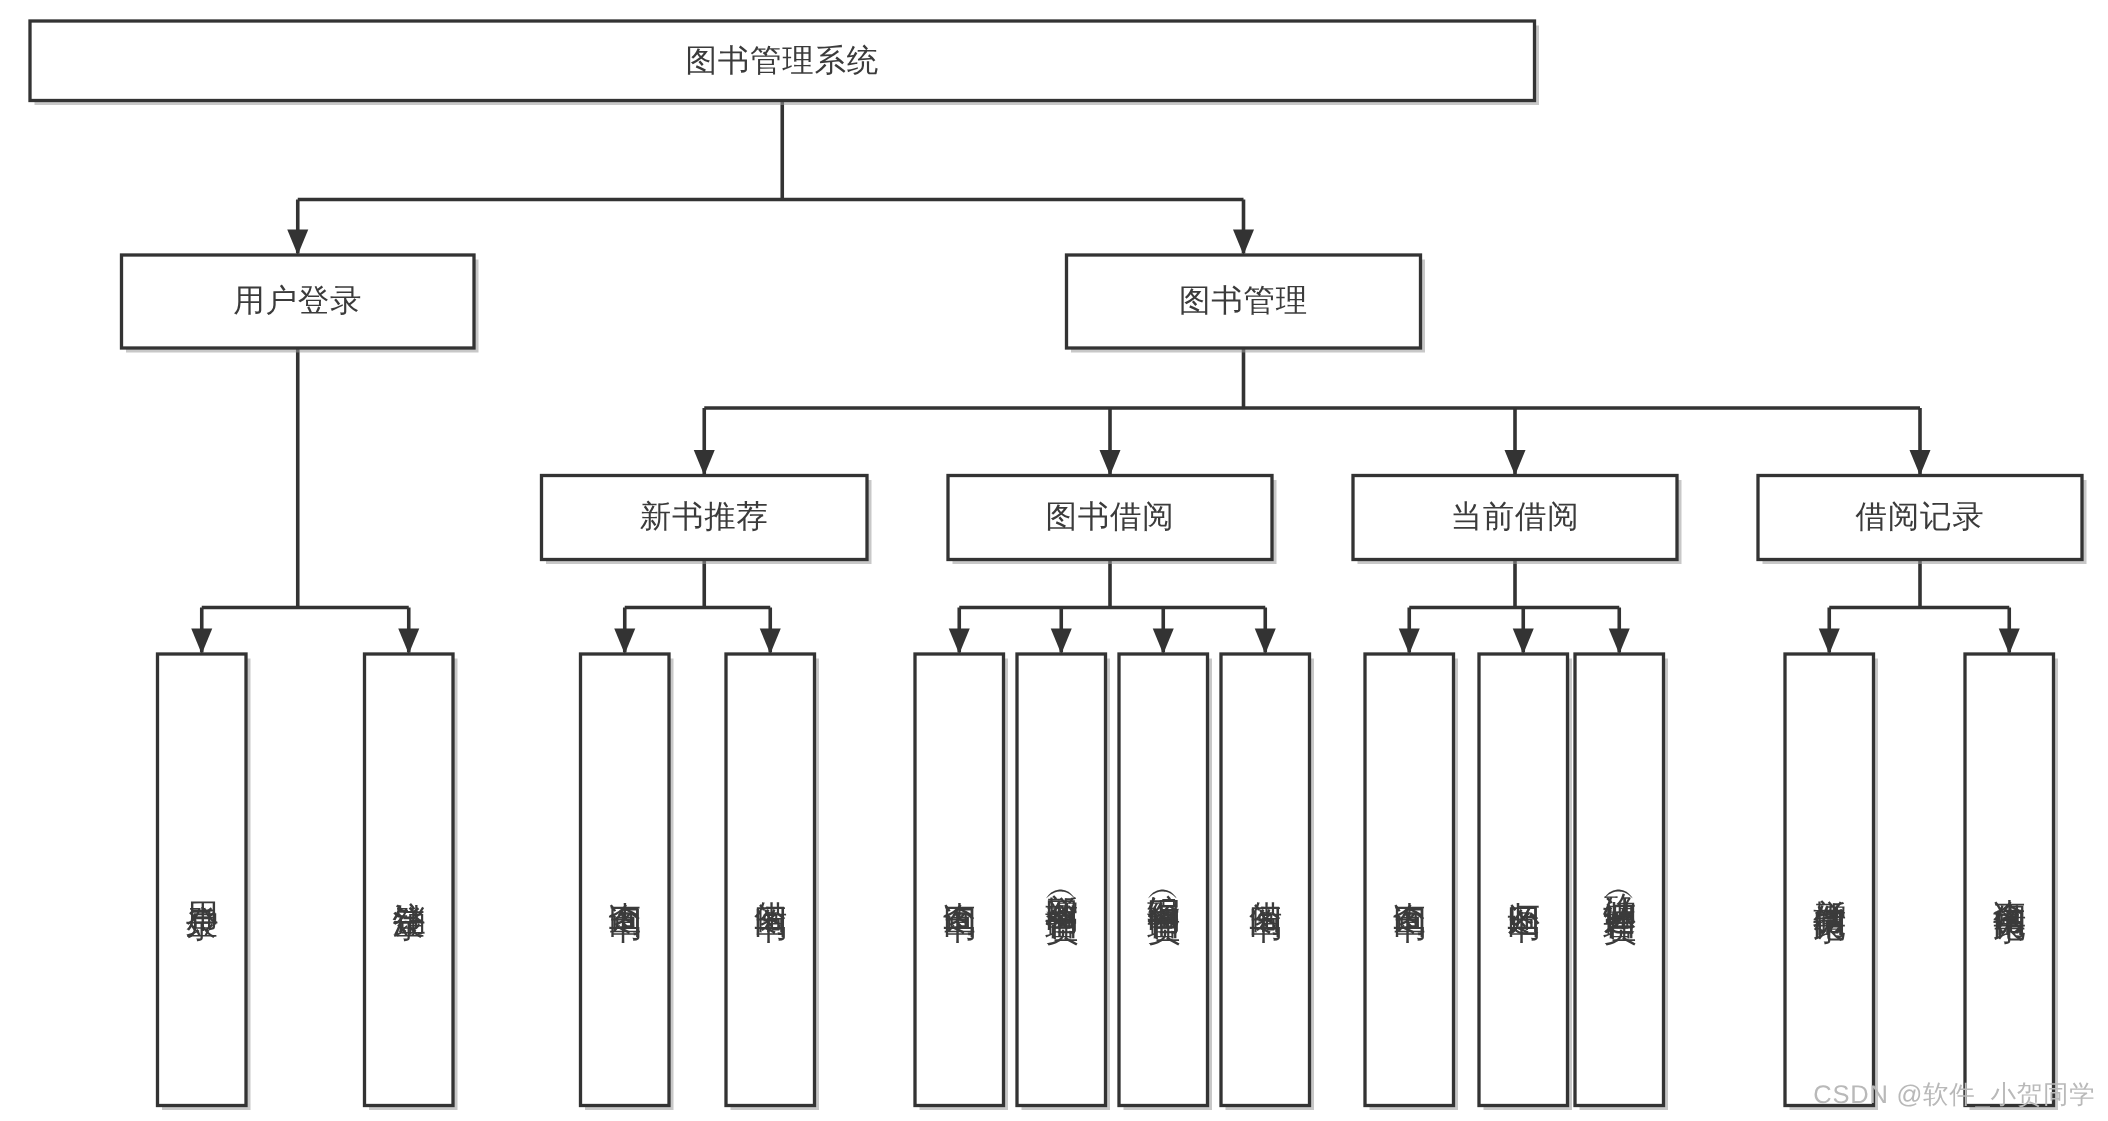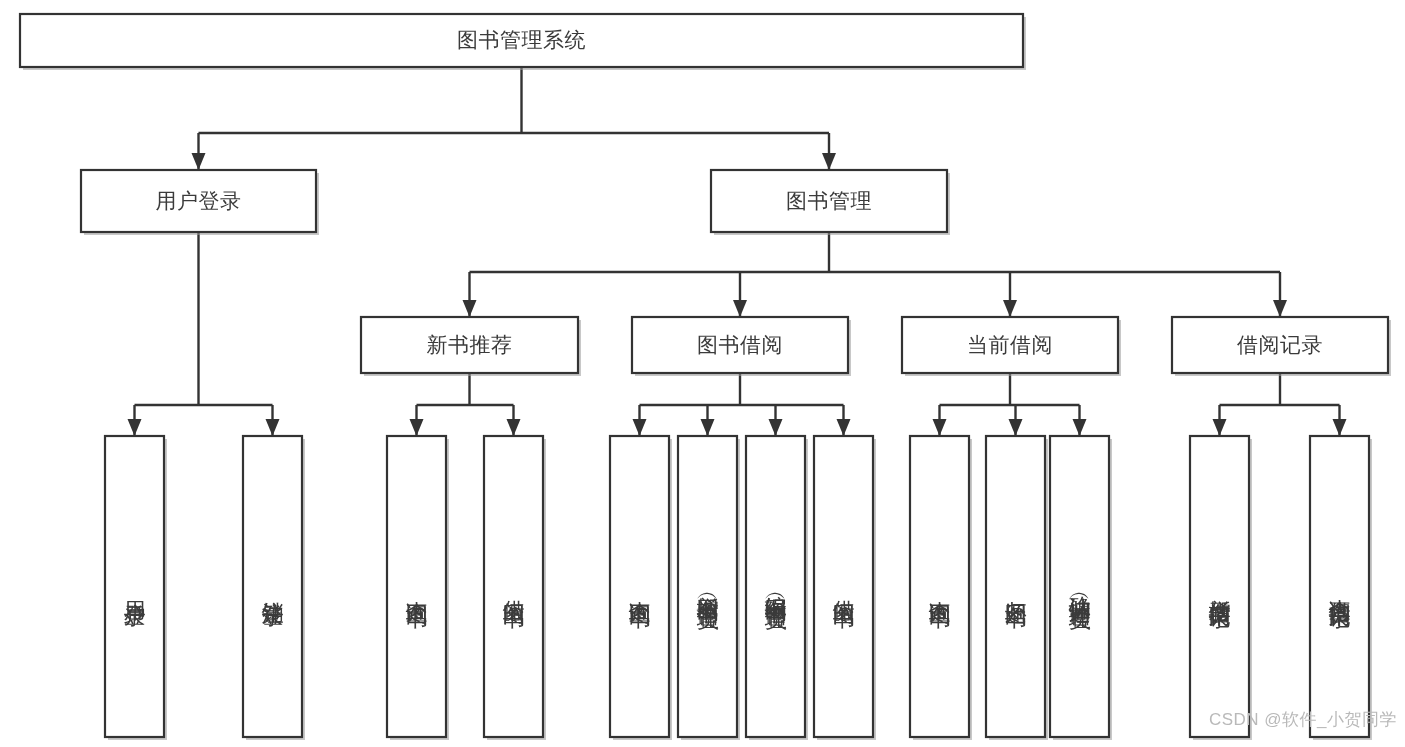--- a/index.html
+++ b/index.html
@@ -67,21 +67,21 @@
     font-family: "Liberation Sans", "DejaVu Sans", sans-serif;
     font-size: 22px;
     line-height: 1.12;
     color: #3b3b3b;
     letter-spacing: 2px;
     text-align: center;
   }
   .watermark {
     position: absolute;
     right: 8px;
-    bottom: 16px;
+    bottom: 6px;
     font-family: "Liberation Sans", "DejaVu Sans", sans-serif;
     font-size: 17px;
     color: #b9b9b9;
     letter-spacing: 0.5px;
     user-select: none;
   }
 </style>
 </head>
 <body>
 

